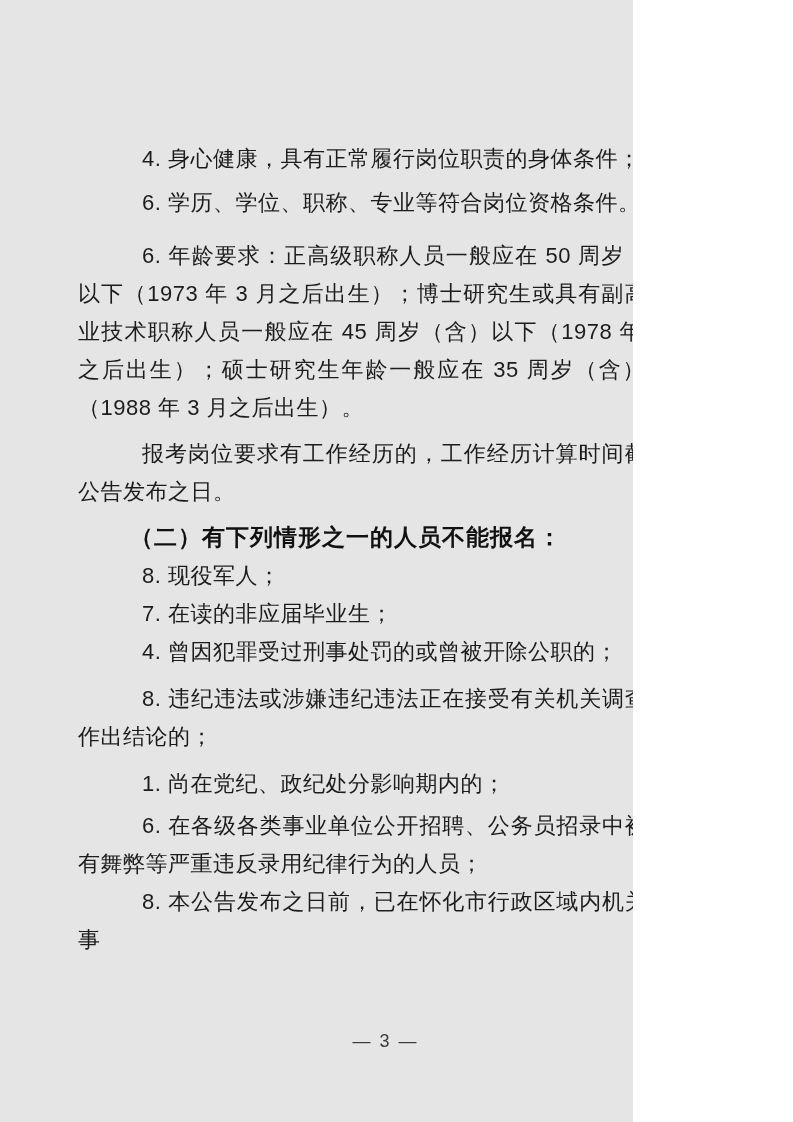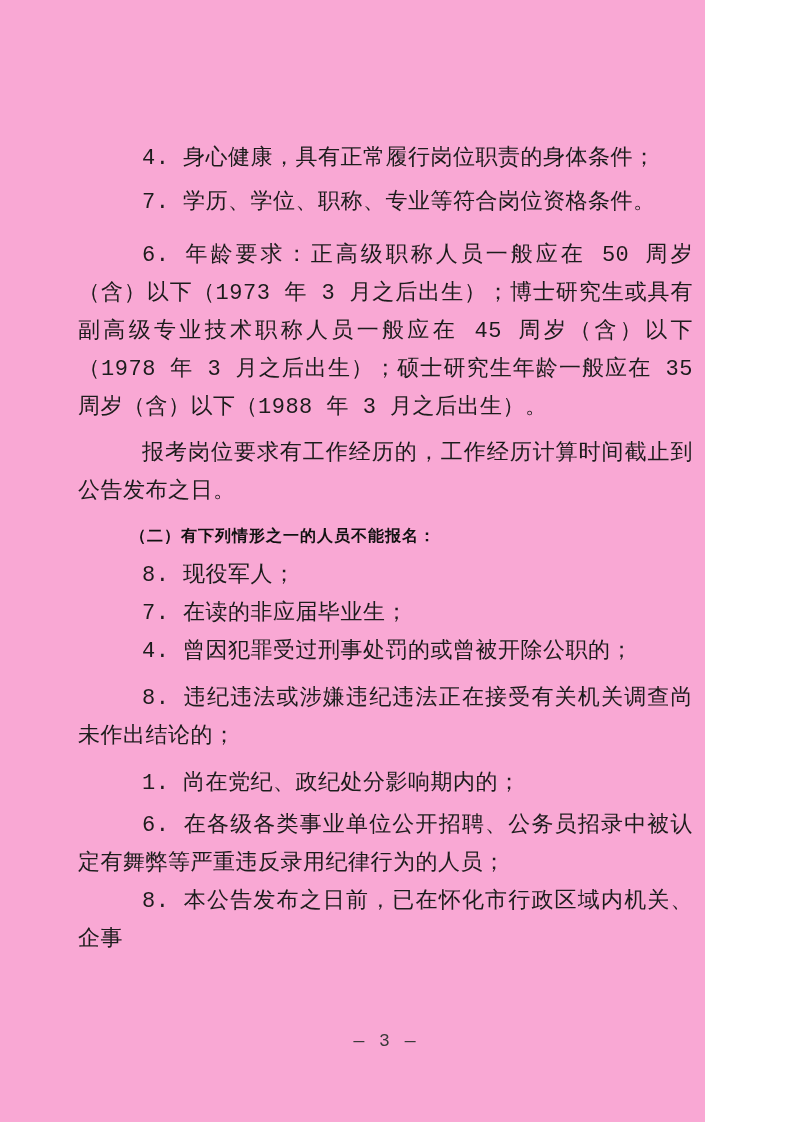--- a/index.html
+++ b/index.html
@@ -2,25 +2,25 @@
 <html><head>
 <meta charset="utf-8">
 <style>
   html, body {
     margin: 0;
     padding: 0;
     background: #ffffff;
   }
   .page {
     position: relative;
-    width: 705px;
+    width: 633px;
     height: 1122px;
-    background: #f9a8d4;
+    background: #e5e5e5;
     overflow: hidden;
-    font-family: Liberation Mono, monospace;
+    font-family: Liberation Sans, sans-serif;
     color: #1c1c1c;
   }
   .content {
     position: absolute;
     top: 140px;
     left: 78px;
     width: 615px;
   }
   .body-text {
     margin: 0;
@@ -31,21 +31,21 @@
     text-indent: 64px;
     letter-spacing: 0.5px;
   }
   .gap-small  { margin-top: 6px; }
   .gap-med    { margin-top: 9px; }
   .gap-para   { margin-top: 15px; }
   .gap-work   { margin-top: 8px; }
   .gap-tiny   { margin-top: 4px; }
   .section-heading {
     margin: 6px 0 0 0;
-    font-size: 16px;
+    font-size: 23px;
     line-height: 40px;
     font-weight: bold;
     text-indent: 52px;
     letter-spacing: 1px;
     color: #111111;
   }
   .footer {
     position: absolute;
     top: 1028px;
     left: 78px;
@@ -58,21 +58,21 @@
   }
 </style>
 </head>
 <body>
 
 <div class="page">
   <div class="content">
 
     <p class="body-text">4. 身心健康，具有正常履行岗位职责的身体条件；</p>
 
-    <p class="body-text gap-small">7. 学历、学位、职称、专业等符合岗位资格条件。</p>
+    <p class="body-text gap-small">6. 学历、学位、职称、专业等符合岗位资格条件。</p>
 
     <p class="body-text gap-para">6. 年龄要求：正高级职称人员一般应在 50 周岁（含）以下（1973 年 3 月之后出生）；博士研究生或具有副高级专业技术职称人员一般应在 45 周岁（含）以下（1978 年 3 月之后出生）；硕士研究生年龄一般应在 35 周岁（含）以下（1988 年 3 月之后出生）。</p>
 
     <p class="body-text gap-work">报考岗位要求有工作经历的，工作经历计算时间截止到公告发布之日。</p>
 
     <p class="section-heading">（二）有下列情形之一的人员不能报名：</p>
 
     <p class="body-text">8. 现役军人；</p>
 
     <p class="body-text">7. 在读的非应届毕业生；</p>

